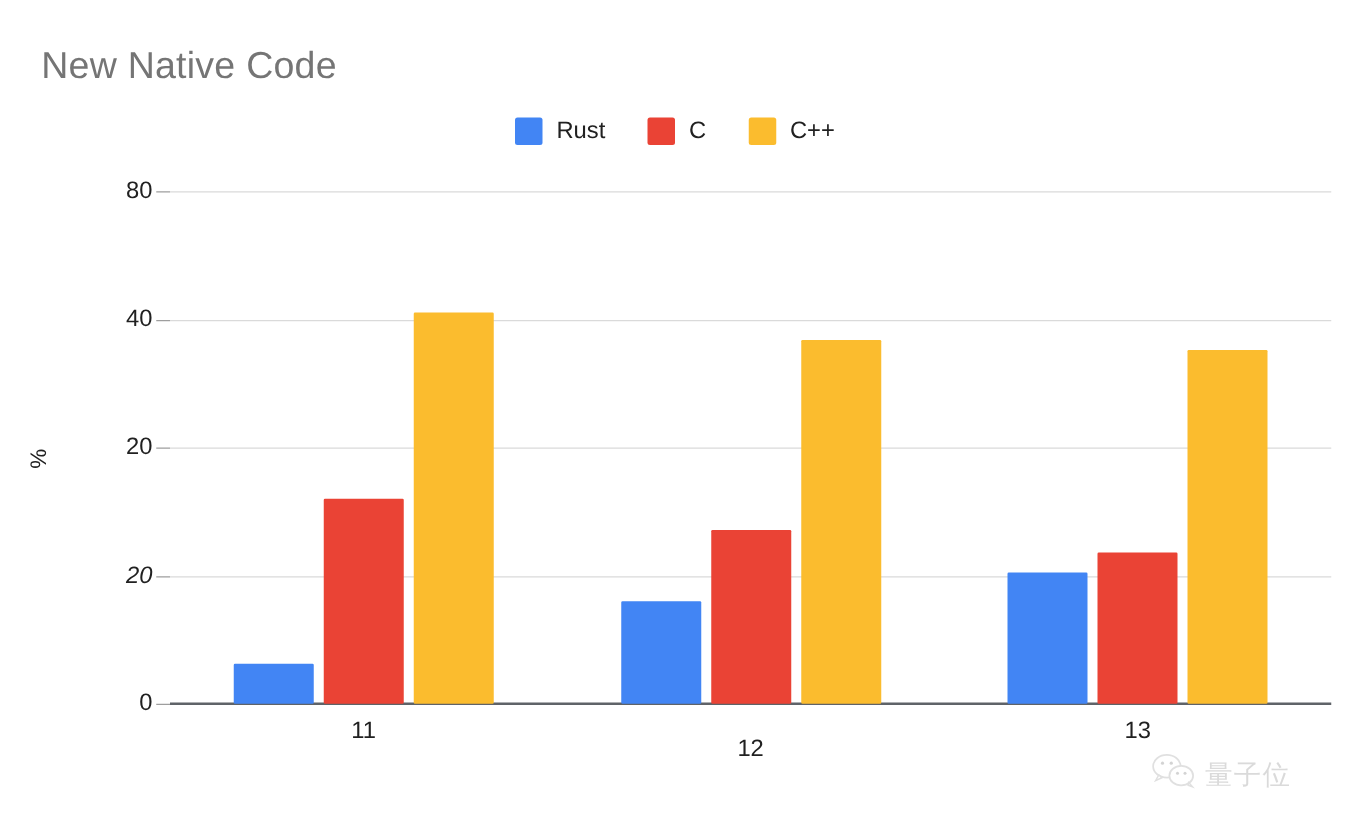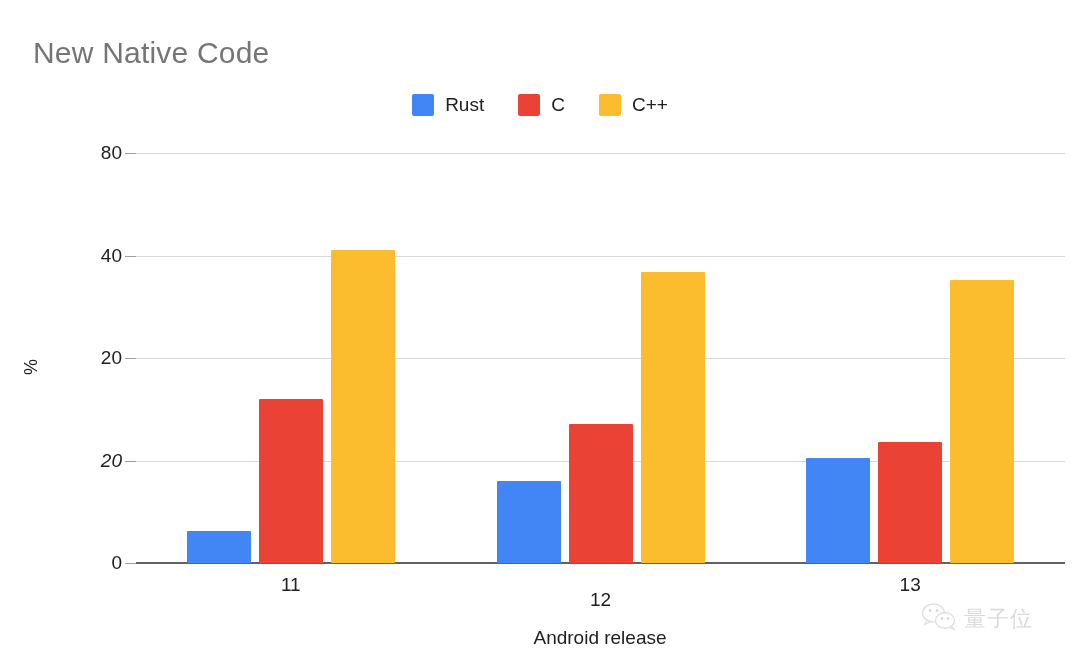--- a/index.html
+++ b/index.html
@@ -218,21 +218,20 @@
         <div class="bar" title="C++ 13: 55.2" style="left: 814.167px; width: 64px; height: 282.9px; background: rgb(251, 188, 46);"></div>
       </div>
   </div>
 
   <div id="xticks">
       <div class="group-label" style="left: 290.833px;">11</div>
       <div class="group-label" style="left: 600.5px; margin-top: 15px;">12</div>
       <div class="group-label" style="left: 910.167px;">13</div>
     </div>
 
-  <div class="xlabel-inner">Android release</div>
 
   <div class="watermark">
     <span>
       <svg width="36" height="30" viewBox="0 0 36 30" aria-hidden="true">
         <g fill="none" stroke="#c7c7c7" stroke-width="1.4">
           <ellipse cx="12.5" cy="11" rx="11" ry="9"></ellipse>
           <ellipse cx="24" cy="18.5" rx="9.5" ry="7.8" fill="#ffffff"></ellipse>
         </g>
         <path d="M6 18 L3.5 22.5 L8.5 20.2 Z" fill="#ffffff" stroke="#c7c7c7" stroke-width="1.2"></path>
         <path d="M30 24 L33 27.5 L29.5 26.2 Z" fill="#ffffff" stroke="#c7c7c7" stroke-width="1.2"></path>

